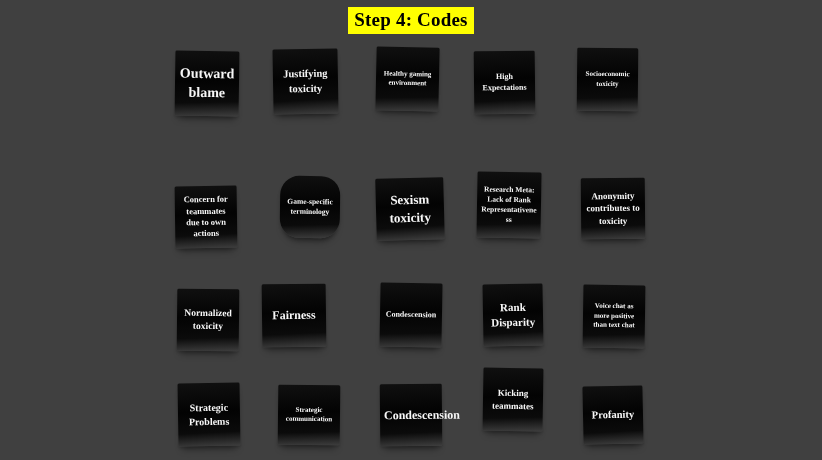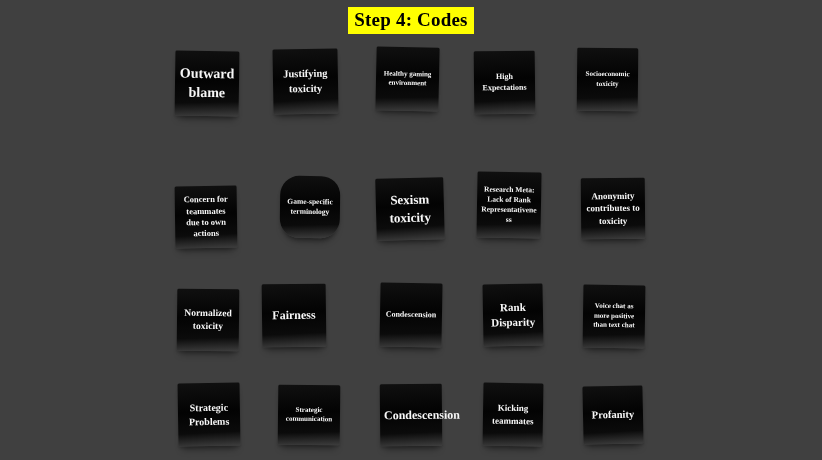--- a/index.html
+++ b/index.html
@@ -63,21 +63,21 @@
   
   .n11 { left:177px; top:289px; width:62px; height:62px; font-size:9.5px;  transform:rotate(0.6deg); }
   .n12 { left:262px; top:284px; width:64px; height:63px; font-size:12px; transform:rotate(-0.7deg); }
   .n13 { left:380px; top:283px; width:62px; height:64px; font-size:8px;    transform:rotate(1deg); }
   .n14 { left:483px; top:284px; width:60px; height:62px; font-size:11px;   transform:rotate(-1deg); }
   .n15 { left:583px; top:285px; width:62px; height:63px; font-size:7px;    transform:rotate(0.8deg); }
   
   .n16 { left:178px; top:383px; width:62px; height:63px; font-size:10px;   transform:rotate(-0.9deg); }
   .n17 { left:278px; top:385px; width:62px; height:60px; font-size:7px;    transform:rotate(0.6deg); }
   .n18 { left:380px; top:384px; width:62px; height:62px; font-size:12px;  transform:rotate(-0.5deg); }
-  .n19 { left:483px; top:383px; width:60px; height:63px; font-size:9px;    transform:rotate(0.9deg); }
+  .n19 { left:483px; top:368px; width:60px; height:63px; font-size:9px;    transform:rotate(0.9deg); }
   .n20 { left:583px; top:386px; width:60px; height:58px; font-size:10.5px; transform:rotate(-1.2deg); }
 </style>
 </head>
 <body>
 
 <div id="board">
 
   <div class="title-wrap">
     <span class="title-highlight">Step 4: Codes</span>
   </div>

